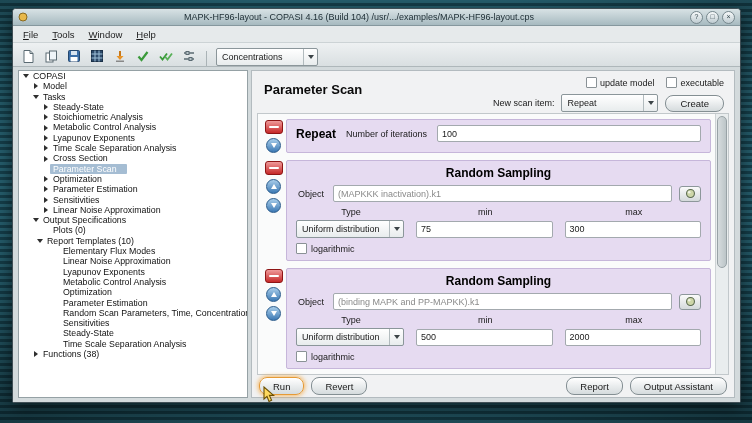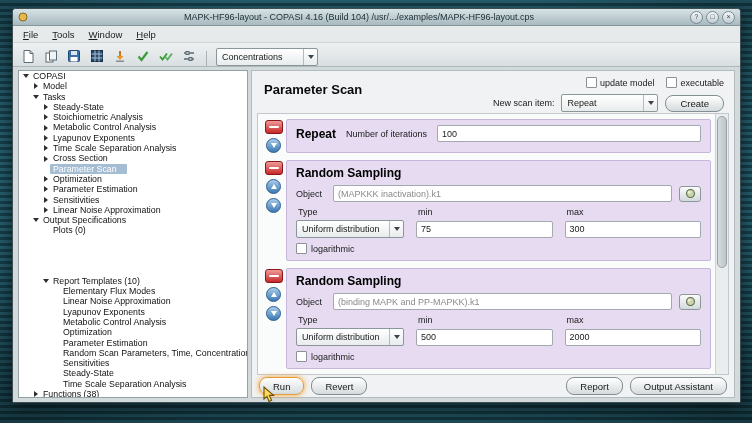--- a/index.html
+++ b/index.html
@@ -24,21 +24,21 @@
   .toolbar{height:23px;flex:0 0 23px;background:linear-gradient(#eef1f2,#d9dfe1);
     border-bottom:1px solid #aeb7ba;display:flex;align-items:flex-end;padding:0 5px;gap:3px;}
   .tool{width:18px;height:18px;display:flex;align-items:center;justify-content:center;border:1px solid transparent;border-radius:2px;}
   .tsep{width:1px;height:15px;background:#aab3b6;margin:0 4px;}
   .combo{height:16px;background:linear-gradient(#ffffff,#e8eced);border:1px solid #8b969a;border-radius:2px;
     display:flex;align-items:center;padding-left:5px;}
   .combotext{font-size:9px;color:#1a1a1a;white-space:nowrap;}
   .arrowbox{height:100%;width:13px;margin-left:auto;border-left:1px solid #b2bbbe;display:flex;align-items:center;justify-content:center;flex:0 0 13px;}
   .tri-d{width:0;height:0;border-left:3px solid transparent;border-right:3px solid transparent;border-top:4px solid #3c4447;}
   .tcombo{width:95px;margin-left:2px;}
-  .content{flex:1;position:relative;background:#d3dadc;}
+  .content{flex:1;position:relative;background:#d3dadc;text-align:center;}
   .tree{position:absolute;left:5px;top:3px;width:228px;bottom:4px;background:#fff;border:1px solid #95a1a5;overflow:hidden;}
   .trow{display:flex;align-items:center;height:10.3px;white-space:nowrap;}
   .arr{width:9px;flex:0 0 9px;display:flex;justify-content:center;align-items:center;}
   .arr-d{width:0;height:0;border-left:3px solid transparent;border-right:3px solid transparent;border-top:4px solid #2e2e2e;}
   .arr-r{width:0;height:0;border-top:3px solid transparent;border-bottom:3px solid transparent;border-left:4px solid #2e2e2e;}
   .tlabel{font-size:8.8px;color:#111;padding:0 3px;line-height:10.3px;}
   .tlabel.sel{background:#a5bdd3;color:#fff;padding-right:10px;border-radius:1px;}
   .main{position:absolute;left:238px;top:3px;right:5px;bottom:4px;background:#f1f2f3;border:1px solid #b3bbbf;}
   .page-title{position:absolute;left:12px;top:11px;font-size:13px;font-weight:bold;color:#0a0a0a;}
   .chks{position:absolute;right:10px;top:6px;display:flex;gap:12px;align-items:center;}
@@ -256,21 +256,21 @@
           <div class="trow" style="padding-left: 12px;">
             <span class="arr">
               <span class="arr-d"></span>
             </span>
             <span class="tlabel">Output Specifications</span>
           </div>
           <div class="trow" style="padding-left: 22px;">
             <span class="arr"></span>
             <span class="tlabel">Plots (0)</span>
           </div>
-          <div class="trow" style="padding-left: 22px; margin-top: 40px;">
+          <div class="trow" style="padding-left: 16px;">
             <span class="arr">
               <span class="arr-d"></span>
             </span>
             <span class="tlabel">Report Templates (10)</span>
           </div>
           <div class="trow" style="padding-left: 32px;">
             <span class="arr"></span>
             <span class="tlabel">Elementary Flux Modes</span>
           </div>
           <div class="trow" style="padding-left: 32px;">

